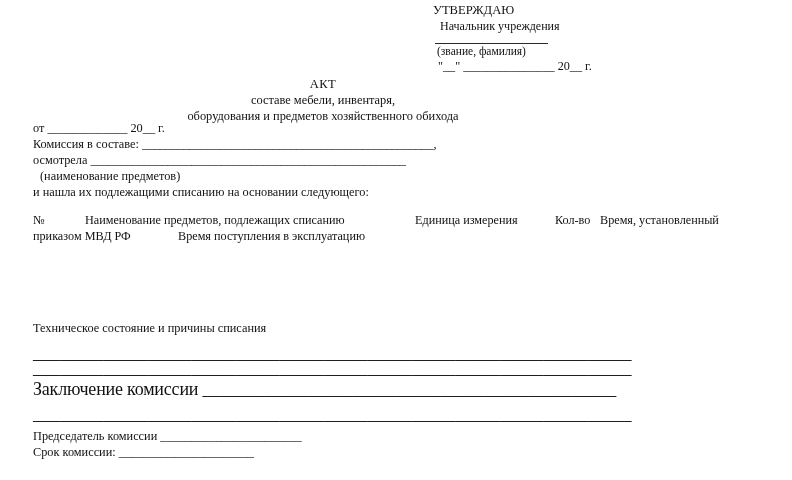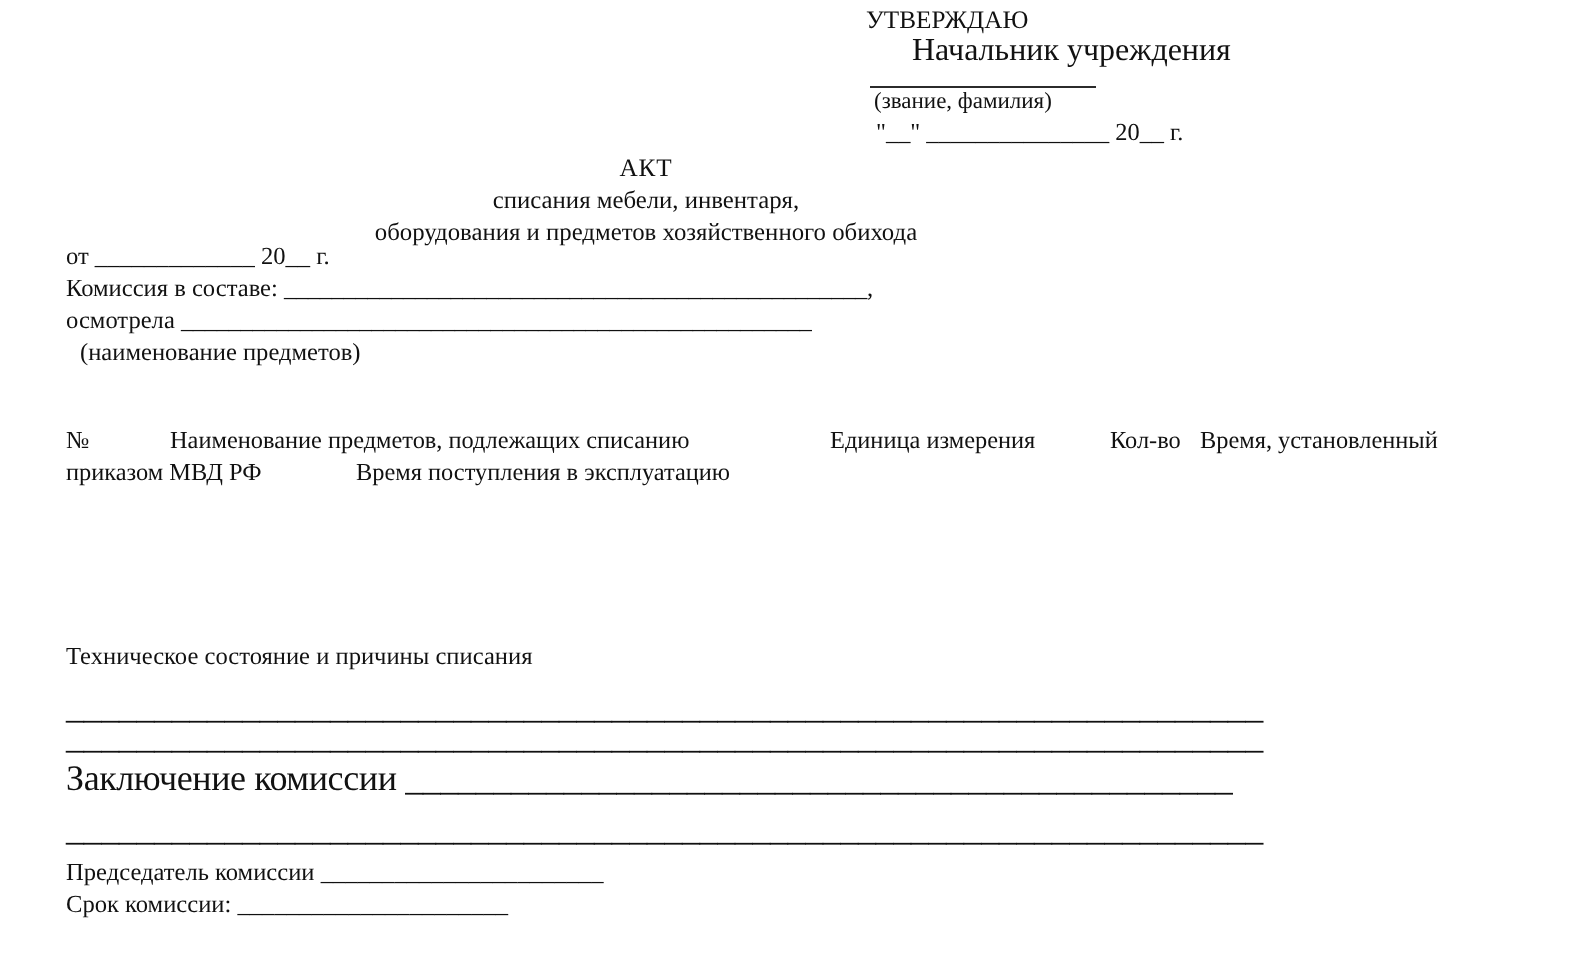--- a/index.html
+++ b/index.html
@@ -28,25 +28,24 @@
     left: 433px;
     top: 2px;
     width: 300px;
   }
   .approve-title {
     font-size: 12.6px;
     line-height: 16px;
     white-space: pre;
   }
   .approve-sub {
-    font-size: 16px;
+    font-size: 12px;
     line-height: 16px;
     padding-left: 7px;
     white-space: pre;
-    margin-left: 16px;
   }
   .approve-rule {
     width: 113px;
     border-bottom: 1px solid #2b2b2b;
     margin-top: 9px;
     margin-left: 2px;
     height: 0;
   }
   .approve-caption {
     font-size: 11.5px;
@@ -140,34 +139,35 @@
   <div class="approve-block">
     <div class="approve-title">УТВЕРЖДАЮ</div>
     <div class="approve-sub">Начальник учреждения</div>
     <div class="approve-rule"></div>
     <div class="approve-caption">(звание, фамилия)</div>
     <div class="approve-date">"__" _______________ 20__ г.</div>
   </div>
 
   <div class="title-block">
     <div class="title-main">АКТ</div>
-    <div class="title-line">списания мебели, инвентаря,</div>
+    <div class="title-line">составе мебели, инвентаря,</div>
     <div class="title-line">оборудования и предметов хозяйственного обихода</div>
   </div>
 
   <div class="body-area">
     <div class="line">от _____________ 20__ г.</div>
 
     <div class="line"><span>Комиссия в составе: </span><span class="fill">_________________________________________________</span><span>,</span></div>
 
 
     <div class="line"><span>осмотрела </span><span class="fill">_____________________________________________________</span></div>
 
     <div class="line indent-sm">(наименование предметов)</div>
 
+    <div class="line">и нашла их подлежащими списанию на основании следующего:</div>
   </div>
 
   <div class="cols">
     <div class="colrow">
       <span style="left: 0px;">№</span>
       <span style="left: 52px;">Наименование предметов, подлежащих списанию</span>
       <span style="left: 382px;">Единица измерения</span>
       <span style="left: 522px;">Кол-во</span>
       <span style="left: 567px;">Время, установленный</span>
     </div>

